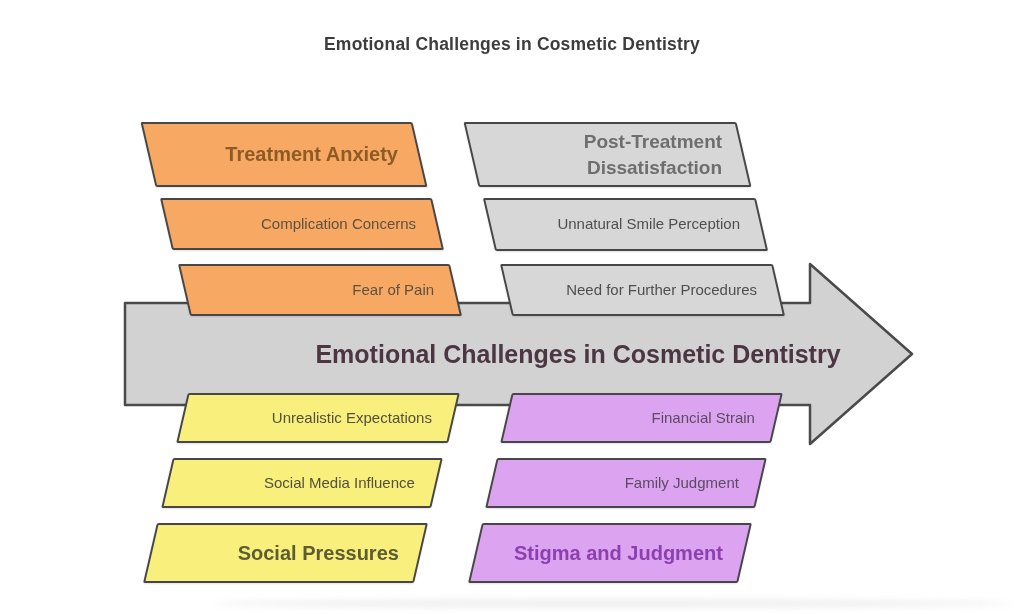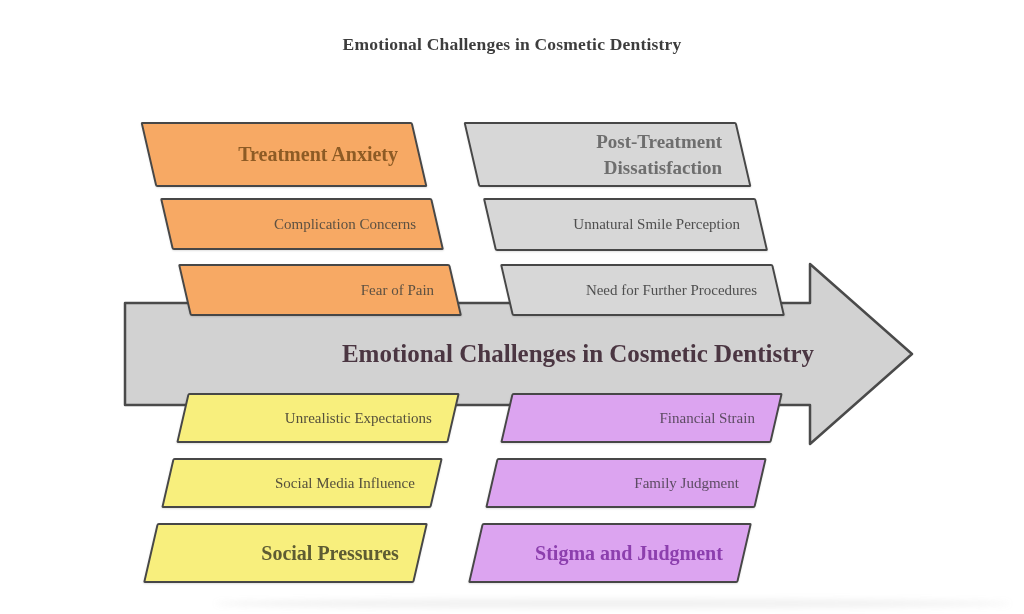--- a/index.html
+++ b/index.html
@@ -1,21 +1,21 @@
 <!DOCTYPE html>
 <html><head>
 <meta charset="utf-8">
 <style>
   html,body{margin:0;padding:0;background:#ffffff;}
   .canvas{
     position:relative;
     width:1024px;height:614px;
     background:#ffffff;
     overflow:hidden;
-    font-family:Liberation Serif, serif;
+    font-family:Liberation Sans, sans-serif;
   }
   .diagram-title{
     position:absolute;
     left:0; top:34px; width:1024px;
     text-align:center;
     font-size:17.5px;
     font-weight:bold;
     color:#3d3d3d;
     letter-spacing:0.2px;
   }

